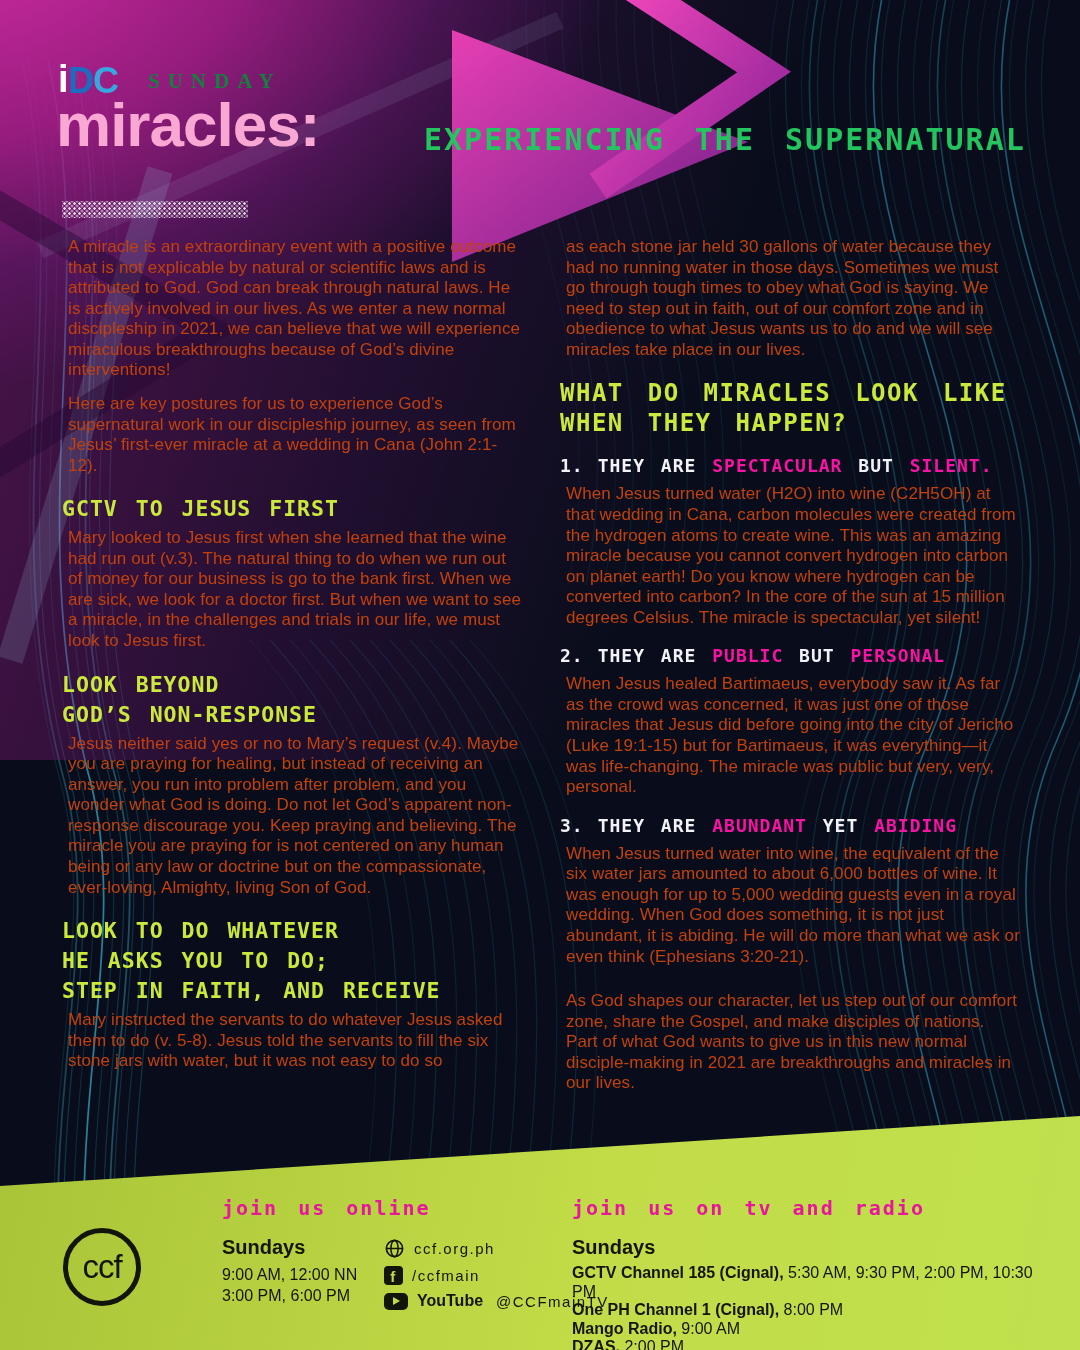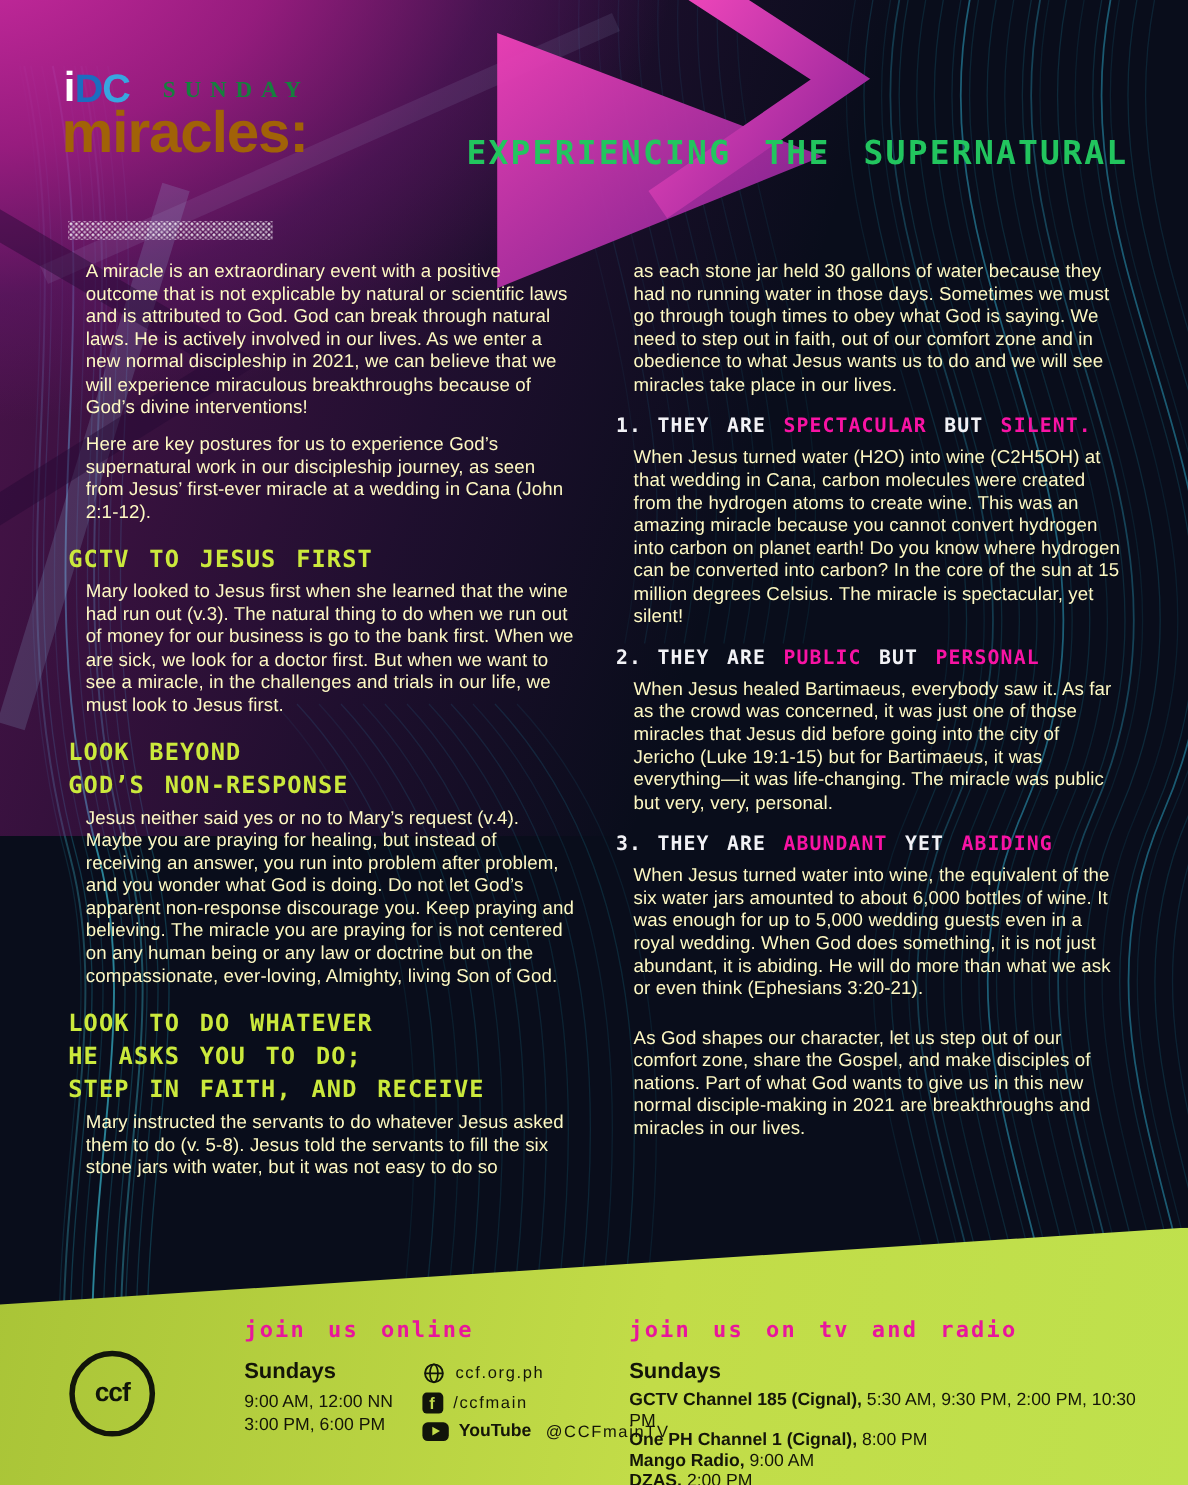--- a/index.html
+++ b/index.html
@@ -9,53 +9,53 @@
   svg.texture,svg.decor{position:absolute;top:0;left:0;}
   .purple-glow{position:absolute;top:0;left:0;width:1080px;height:760px;pointer-events:none;
     background:
       radial-gradient(ellipse 920px 640px at -4% -10%, rgba(216,46,168,.96) 0%, rgba(168,30,138,.82) 33%, rgba(104,24,110,.5) 54%, rgba(10,12,30,0) 72%),
       linear-gradient(108deg, rgba(150,26,128,.5) 0%, rgba(92,20,100,.26) 40%, rgba(10,12,30,0) 62%);}
 
   
   .logo-row{position:absolute;top:58px;left:60px;display:flex;align-items:center;gap:16px;}
   .sunday{font-family:Liberation Serif, serif;font-weight:bold;color:#15803d;
           font-size:21px;letter-spacing:8px;padding-top:4px;}
-  .title{position:absolute;top:94px;left:56px;font-size:53px;font-weight:800;
-         color:#a16207;letter-spacing:-1px;line-height:1;}
+  .title{position:absolute;top:94px;left:56px;font-size:62px;font-weight:800;
+         color:#f9a8d4;letter-spacing:-1px;line-height:1;}
   .subtitle{position:absolute;left:424px;top:121px;font-family:"DejaVu Sans Mono",monospace;
             font-weight:bold;color:#22c55e;font-size:30px;line-height:38px;
             letter-spacing:2px;word-spacing:10px;white-space:nowrap;}
   .halftone{position:absolute;left:62px;top:201px;width:186px;height:17px;opacity:.85;
      background:
        radial-gradient(circle, rgba(255,255,255,.95) 1.1px, rgba(255,255,255,0) 1.5px),
        radial-gradient(circle, rgba(255,255,255,.7) 1.1px, rgba(255,255,255,0) 1.5px);
      background-size:5px 5px,5px 5px;background-position:0 0,2.5px 2.5px;}
 
   
   .columns{position:absolute;top:237px;left:62px;width:958px;display:flex;gap:38px;}
   .col{width:460px;}
-  .col p{font-size:17px;line-height:1.21;margin:0 0 13px 16px;color:#fef9c3;letter-spacing:.1px;}
+  .col p{font-size:17px;line-height:1.21;margin:0 0 13px 6px;color:#c2410c;letter-spacing:.1px;}
   .gh{font-family:"DejaVu Sans Mono",monospace;font-weight:bold;color:#cbe93c;
       font-size:21.5px;line-height:30px;letter-spacing:1px;word-spacing:4px;
       margin:18px 0 4px 0;white-space:nowrap;}
   .gh.big{font-size:24px;line-height:30px;letter-spacing:1.5px;word-spacing:8px;}
   .nh{font-family:"DejaVu Sans Mono",monospace;font-weight:bold;color:#f2f2f6;
       font-size:18px;line-height:24px;letter-spacing:1px;word-spacing:4px;
       margin:16px 0 6px 0;white-space:nowrap;}
   .nh .num{margin-right:14px;}
   .pink{color:#f813a4;}
 
   
   .footer{position:absolute;left:0;bottom:0;width:1080px;height:234px;
           clip-path:polygon(0 70px,100% 0,100% 100%,0 100%);
           background:linear-gradient(100deg,#a9c437 0%,#c2dc48 55%,#bfe14d 100%);
           color:#141508;}
   .ccf-logo{position:absolute;left:63px;top:112px;width:68px;height:68px;border:5px solid #11150a;
             border-radius:50%;display:flex;align-items:center;justify-content:center;
-            font-size:24px;font-weight:700;color:#11150a;letter-spacing:-1px;}
+            font-size:33px;font-weight:400;color:#11150a;letter-spacing:-1px;}
   .fh{font-family:"DejaVu Sans Mono",monospace;font-weight:bold;color:#e8169c;
       font-size:20px;letter-spacing:2px;word-spacing:6px;white-space:nowrap;}
   .f-online{position:absolute;left:222px;top:80px;}
   .f-online .fh{margin-bottom:16px;}
   .f-row{display:flex;}
   .fday{font-size:20px;font-weight:bold;margin-bottom:5px;}
   .ftimes{font-size:16px;line-height:21px;width:160px;}
   .flinks{margin-left:2px;padding-top:2px;}
   .flink{display:flex;align-items:center;gap:9px;margin-bottom:7px;
          font-size:15px;letter-spacing:1.5px;}
@@ -190,20 +190,24 @@
     <div class="gh">
       <div>LOOK TO DO WHATEVER</div>
       <div>HE ASKS YOU TO DO;</div>
       <div>STEP IN FAITH, AND RECEIVE</div>
     </div>
     <p>Mary instructed the servants to do whatever Jesus asked them to do (v. 5-8). Jesus told the servants to fill the six stone jars with water, but it was not easy to do so</p>
   </div>
 
   <div class="col">
     <p>as each stone jar held 30 gallons of water because they had no running water in those days. Sometimes we must go through tough times to obey what God is saying. We need to step out in faith, out of our comfort zone and in obedience to what Jesus wants us to do and we will see miracles take place in our lives.</p>
+    <div class="gh big">
+      <div>WHAT DO MIRACLES LOOK LIKE</div>
+      <div>WHEN THEY HAPPEN?</div>
+    </div>
     <div class="nh"><span class="num">1.</span><span>THEY ARE</span> <span class="pink">SPECTACULAR</span> <span>BUT</span> <span class="pink">SILENT.</span></div>
     <p>When Jesus turned water (H2O) into wine (C2H5OH) at that wedding in Cana, carbon molecules were created from the hydrogen atoms to create wine. This was an amazing miracle because you cannot convert hydrogen into carbon on planet earth! Do you know where hydrogen can be converted into carbon? In the core of the sun at 15 million degrees Celsius. The miracle is spectacular, yet silent!</p>
     <div class="nh"><span class="num">2.</span><span>THEY ARE</span> <span class="pink">PUBLIC</span> <span>BUT</span> <span class="pink">PERSONAL</span></div>
     <p>When Jesus healed Bartimaeus, everybody saw it. As far as the crowd was concerned, it was just one of those miracles that Jesus did before going into the city of Jericho (Luke 19:1-15) but for Bartimaeus, it was everything—it was life-changing. The miracle was public but very, very, personal.</p>
     <div class="nh"><span class="num">3.</span><span>THEY ARE</span> <span class="pink">ABUNDANT</span> <span>YET</span> <span class="pink">ABIDING</span></div>
     <p>When Jesus turned water into wine, the equivalent of the six water jars amounted to about 6,000 bottles of wine. It was enough for up to 5,000 wedding guests even in a royal wedding. When God does something, it is not just abundant, it is abiding. He will do more than what we ask or even think (Ephesians 3:20-21).</p>
     <p style="margin-top:24px">As God shapes our character, let us step out of our comfort zone, share the Gospel, and make disciples of nations. Part of what God wants to give us in this new normal disciple-making in 2021 are breakthroughs and miracles in our lives.</p>
   </div>
 </div>
 

